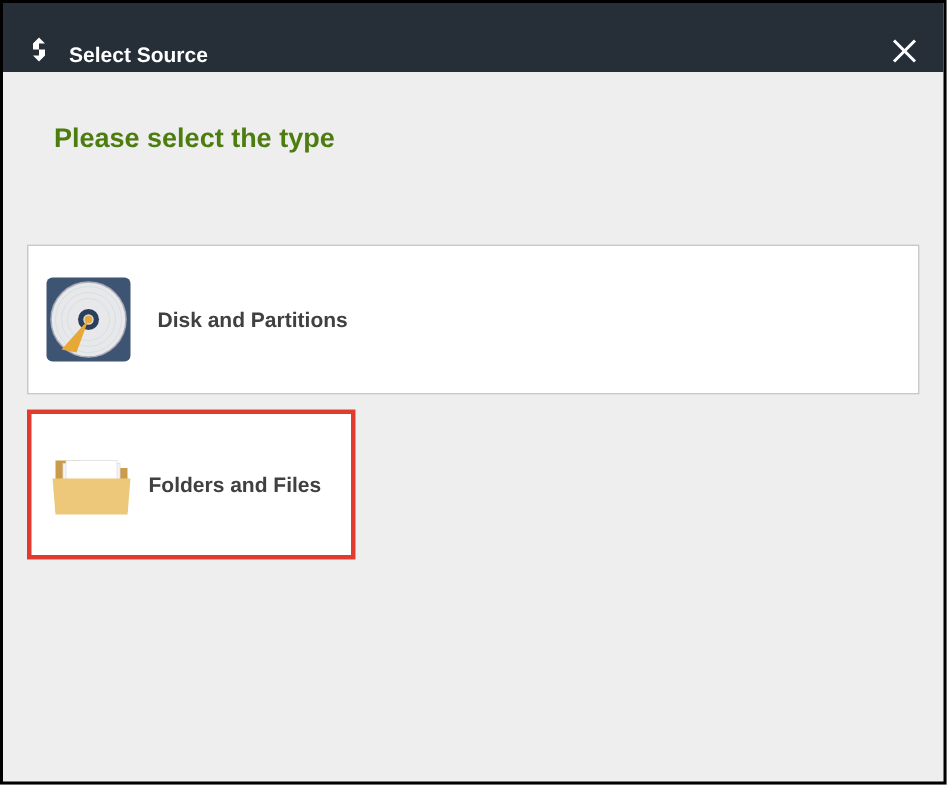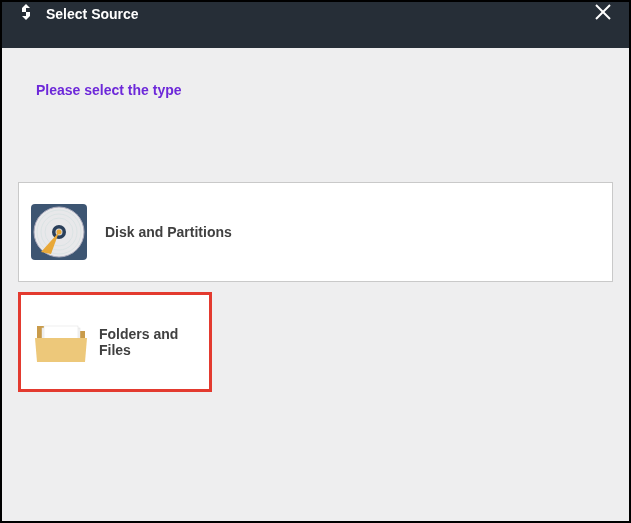--- a/index.html
+++ b/index.html
@@ -13,21 +13,21 @@
     .window {
       width: 631px;
       height: 523px;
       background: #eeeeef;
       border: 2px solid #000;
     }
     .titlebar {
       background: #262e37;
       height: 46px;
       display: flex;
-      align-items: flex-start;
+      align-items: flex-end;
       justify-content: space-between;
       padding: 0 14px;
     }
     .titlebar-left {
       display: flex;
       align-items: center;
       gap: 10px;
     }
     .title-text {
       color: #fff;
@@ -40,39 +40,39 @@
       display: flex;
       align-items: center;
       justify-content: center;
       width: 24px;
       height: 24px;
     }
     .content {
       padding: 34px 16px 16px 16px;
     }
     .instruction {
-      color: #6d28d9;
-      font-size: 14px;
+      color: #4d7c0f;
+      font-size: 18px;
       font-weight: bold;
       margin-left: 18px;
-      margin-bottom: 84px;
+      margin-bottom: 60px;
     }
     .option {
       background: #fff;
       border: 1px solid #c9c9c9;
       width: 595px;
       height: 100px;
       margin-bottom: 10px;
       display: flex;
       align-items: center;
       padding-left: 10px;
       cursor: pointer;
     }
     .option.highlighted {
-      width: 194px;
+      width: 219px;
       border: 3px solid #e33a2f;
     }
     .option-icon {
       width: 60px;
       height: 60px;
       flex-shrink: 0;
     }
     .option-label {
       font-size: 14px;
       font-weight: bold;

